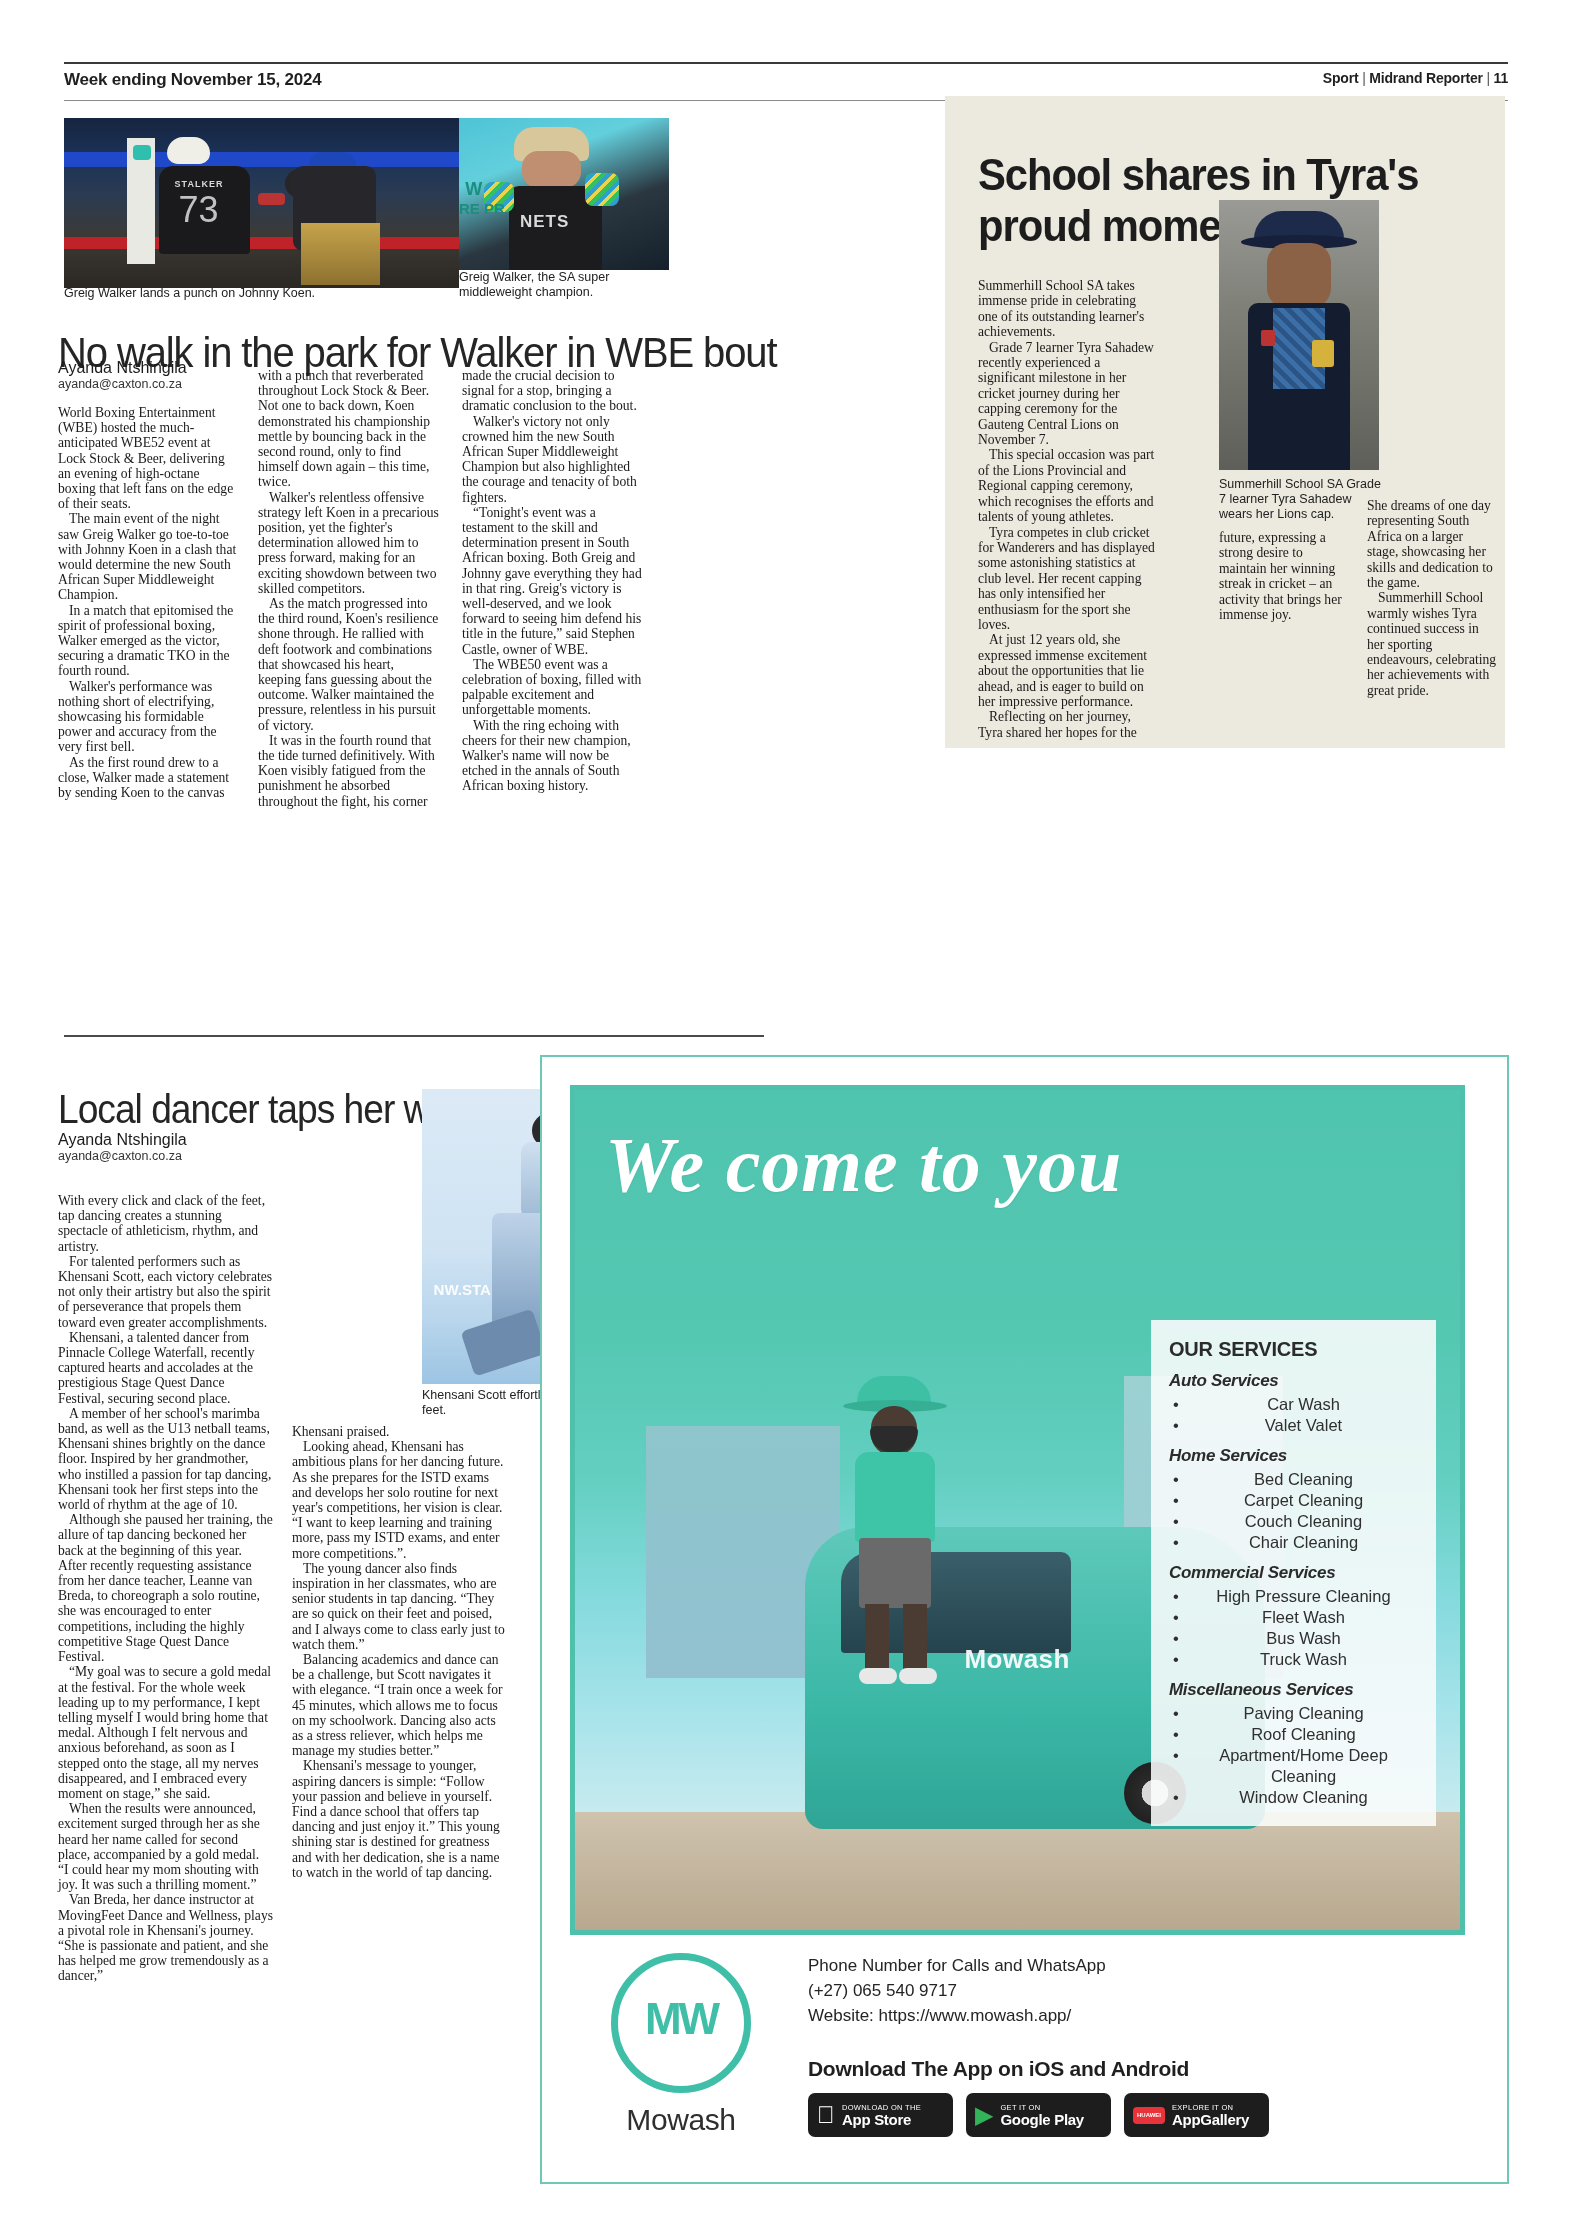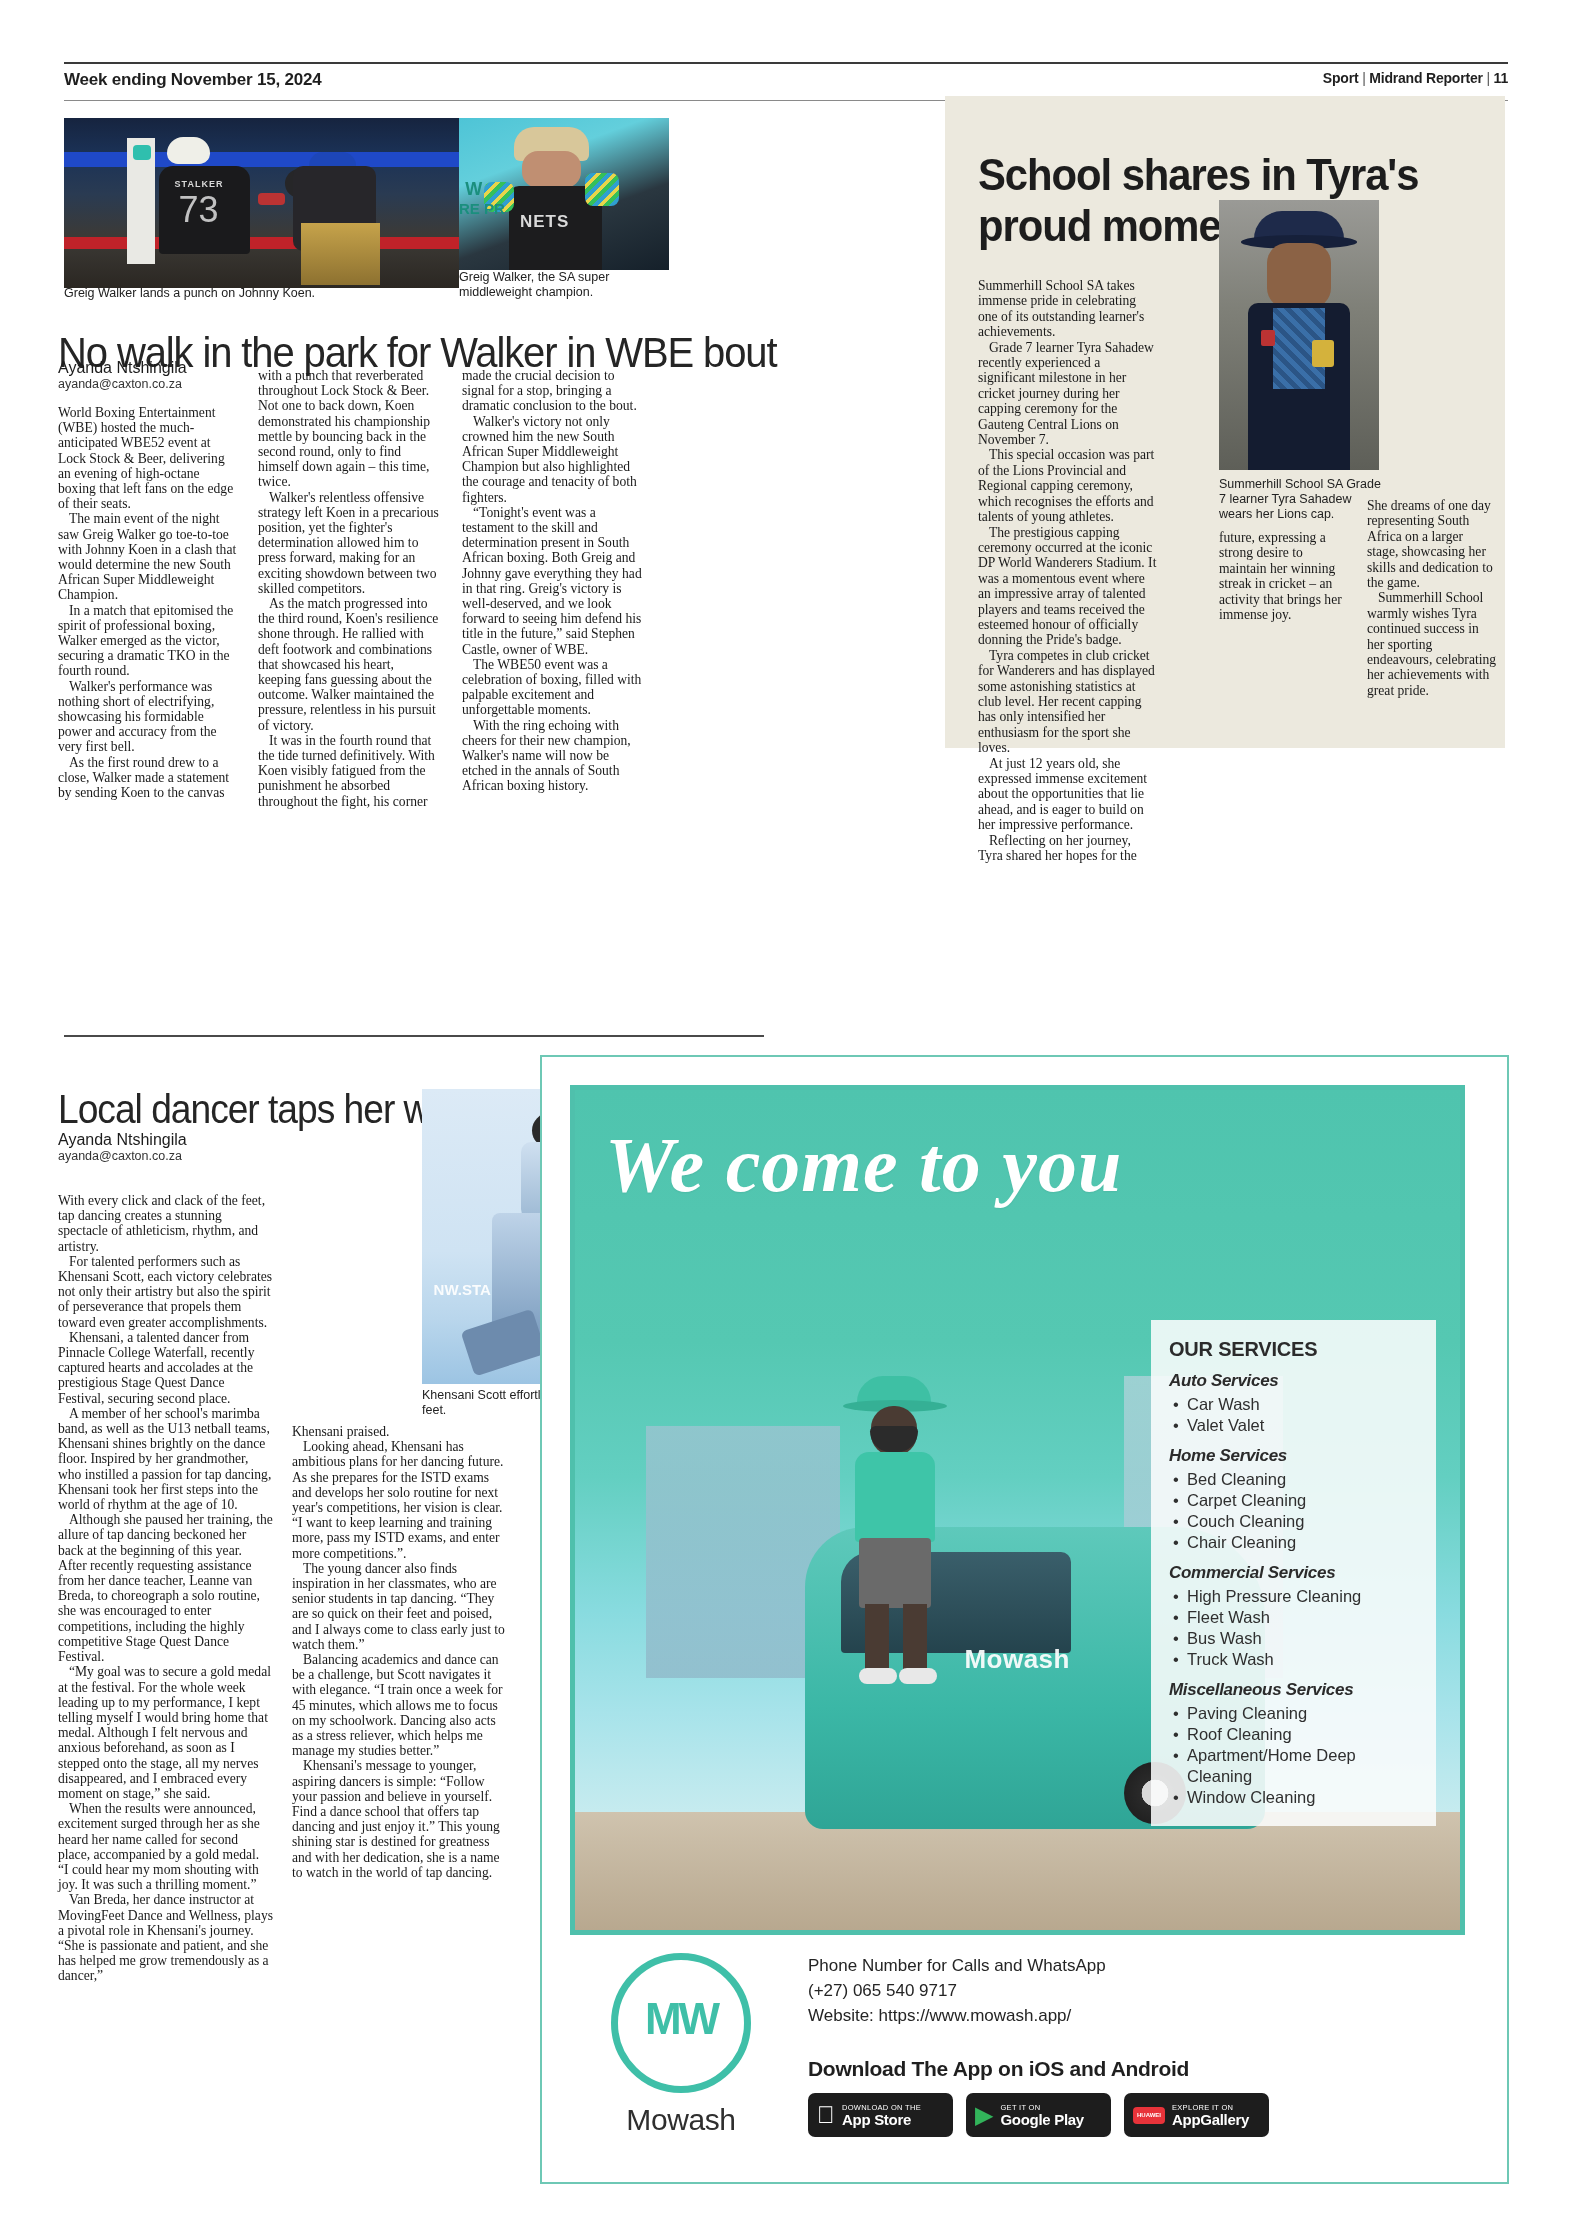--- a/index.html
+++ b/index.html
@@ -172,21 +172,21 @@
     background:rgba(250,252,252,.88);padding:18px 16px 18px 18px;box-sizing:border-box;
   }
   #services h3{
     margin:0 0 8px 0;font-family:"Liberation Sans",sans-serif;font-weight:bold;
     font-size:20px;color:#2b2b2b;letter-spacing:-.2px;
   }
   #services h4{
     margin:10px 0 3px 0;font-family:"Liberation Sans",sans-serif;font-weight:bold;
     font-style:italic;font-size:17px;color:#2b2b2b;letter-spacing:-.3px;
   }
-  #services ul{margin:0;padding:0 0 0 18px;list-style:none;}
+  #services ul{margin:0;padding:0 0 0 18px;list-style:none;text-align:center;}
   #services li{
     font-family:"Liberation Sans",sans-serif;font-size:16.5px;line-height:21px;
     color:#2f2f2f;position:relative;
   }
   #services li::before{content:"\2022";position:absolute;left:-14px;color:#2f2f2f;}
 
   
   #ad-footer{position:absolute;left:0;top:878px;width:100%;height:235px;background:#fff;}
   #ad-logo{
     position:absolute;left:44px;top:18px;width:190px;text-align:center;
@@ -313,21 +313,20 @@
     <div style="position:absolute;left:34%;top:40%;width:32%;height:30%;background:repeating-linear-gradient(45deg,#3a6fa8 0 5px,#2b5586 5px 10px);"></div>
     <div style="position:absolute;left:58%;top:52%;width:14%;height:10%;background:#d4b23c;border-radius:3px;"></div>
     <div style="position:absolute;left:26%;top:48%;width:9%;height:6%;background:#b33;border-radius:2px;"></div>
   </div>
   <div class="cap" id="cap-tyra">Summerhill School SA Grade 7 learner Tyra Sahadew wears her Lions cap.</div>
 
   <div class="schoolcol" id="sc1">
     <p>Summerhill School SA takes immense pride in celebrating one of its outstanding learner's achievements.</p>
     <p>Grade 7 learner Tyra Sahadew recently experienced a significant milestone in her cricket journey during her capping ceremony for the Gauteng Central Lions on November 7.</p>
     <p>This special occasion was part of the Lions Provincial and Regional capping ceremony, which recognises the efforts and talents of young athletes.</p>
-    <p>The prestigious capping ceremony occurred at the iconic DP World Wanderers Stadium. It was a momentous event where an impressive array of talented players and teams received the esteemed honour of officially donning the Pride's badge.</p>
     <p>Tyra competes in club cricket for Wanderers and has displayed some astonishing statistics at club level. Her recent capping has only intensified her enthusiasm for the sport she loves.</p>
     <p>At just 12 years old, she expressed immense excitement about the opportunities that lie ahead, and is eager to build on her impressive performance.</p>
     <p>Reflecting on her journey, Tyra shared her hopes for the</p>
   </div>
   <div class="schoolcol" id="sc2">
     <p>future, expressing a strong desire to maintain her winning streak in cricket – an activity that brings her immense joy.</p>
   </div>
   <div class="schoolcol" id="sc3">
     <p>She dreams of one day representing South Africa on a larger stage, showcasing her skills and dedication to the game.</p>
     <p>Summerhill School warmly wishes Tyra continued success in her sporting endeavours, celebrating her achievements with great pride.</p>

